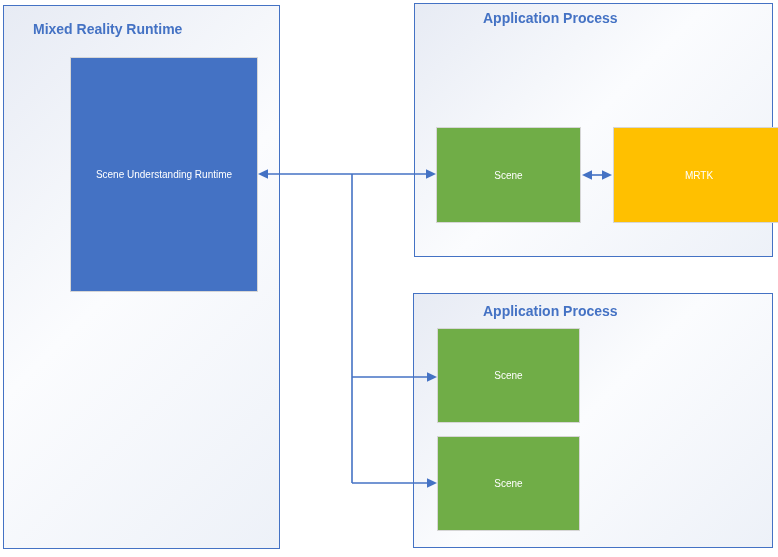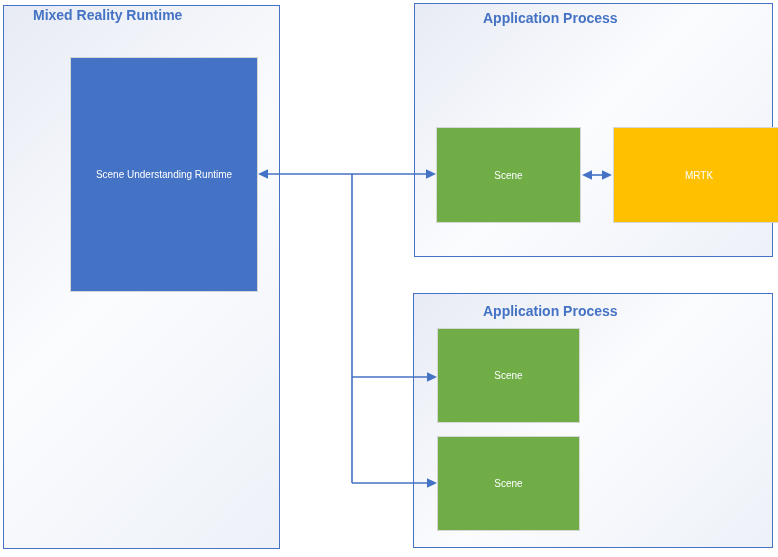--- a/index.html
+++ b/index.html
@@ -25,21 +25,21 @@
   #container-top    { left: 414px; top: 3px;   width: 359px; height: 254px; }
   #container-bottom { left: 413px; top: 293px; width: 360px; height: 255px; }
 
   .container-title {
     position: absolute;
     font-size: 14px;
     font-weight: bold;
     color: #4472C4;
     white-space: nowrap;
   }
-  #container-left .container-title   { left: 29px; top: 1px; }
+  #container-left .container-title   { left: 29px; top: 15px; }
   #container-top .container-title    { left: 68px; top: 6px; }
   #container-bottom .container-title { left: 69px; top: 9px; }
 
   .node {
     position: absolute;
     display: flex;
     align-items: center;
     justify-content: center;
     color: #ffffff;
     font-size: 10px;

